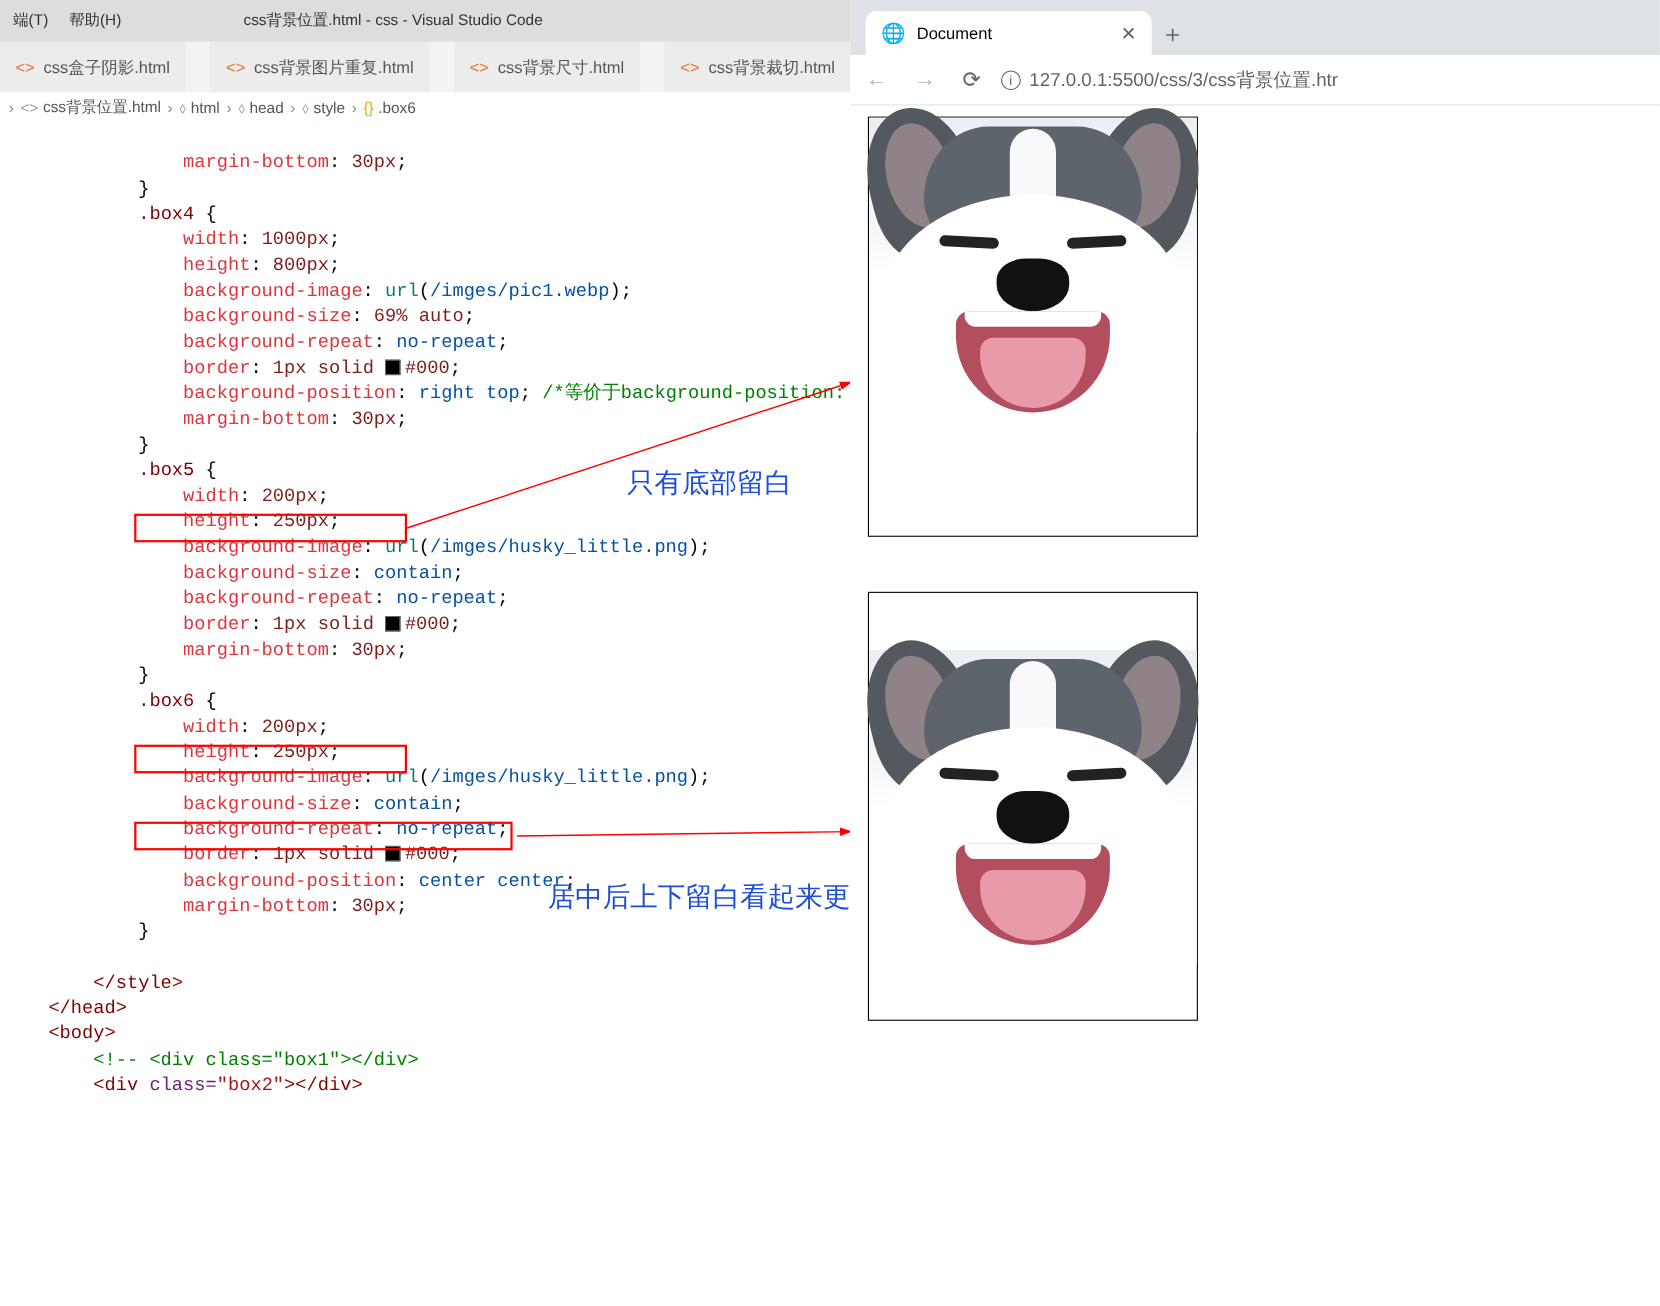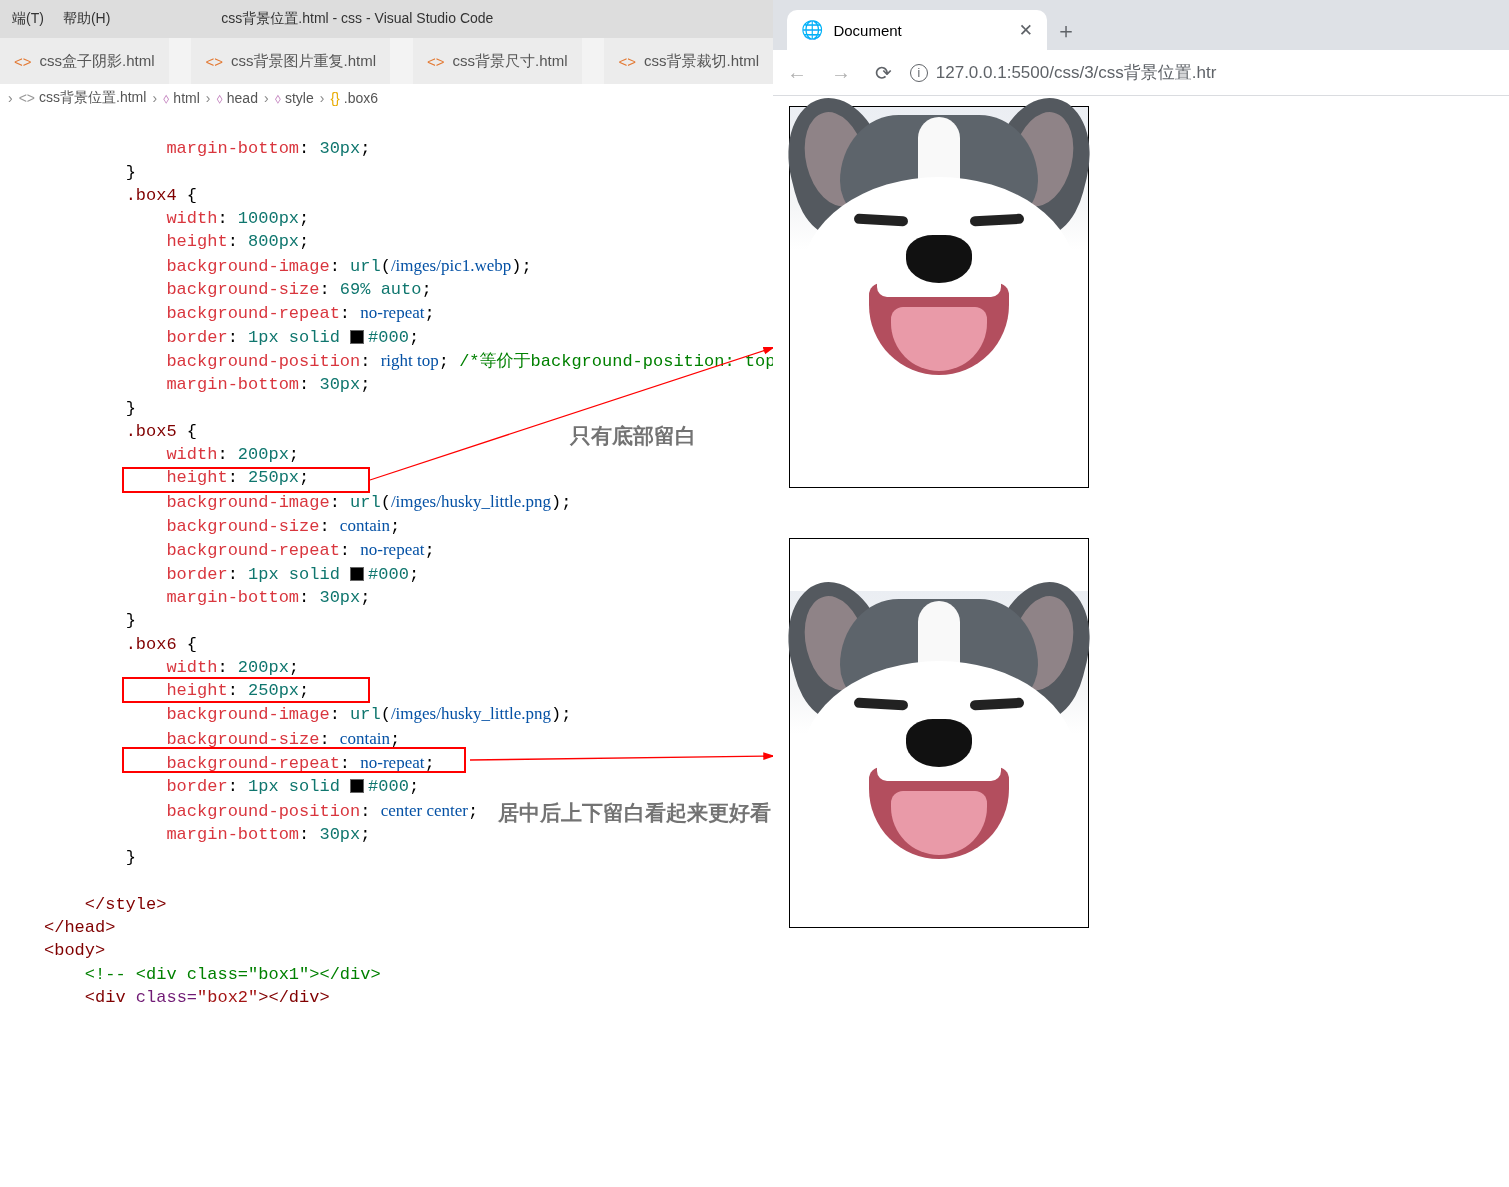--- a/index.html
+++ b/index.html
@@ -15,31 +15,31 @@
 .tabs-row .spacer { flex:1; background:#f3f3f3; height:100%; }
 .breadcrumb { height:28px; display:flex; align-items:center; padding-left:6px; color:#555; font-size:14px; gap:4px; background:#fff; }
 .bc-sep { color:#888; padding:0 2px; }
 .bc-icon { color:#999; }
 .bc-cube { color:#c586c0; }
 .bc-brace { color:#e8ab00; }
 .editor { position:relative; padding-left:44px; padding-top:2px; font-family:Consolas,"Courier New",monospace; font-size:17px; line-height:23.3px; color:#000; white-space:pre; overflow:hidden; }
 .tok-sel { color:#800000; }
 .tok-prop { color:#d9363e; }
 .tok-punc { color:#000; }
-.tok-num { color:#0f766e; }
+.tok-num { color:#7f1d1d; }
 .tok-str { color:#a31515; }
-.tok-kw { color:#0451a5;font-family:Liberation Serif, serif; }
+.tok-kw { color:#0451a5; }
 .tok-fn { color:#0f766e; }
 .tok-comment { color:#008000; }
 .tok-tag { color:#800000; }
 .tok-attr { color:#701a75; }
 .color-swatch { display:inline-block; width:14px; height:14px; background:#000; border:1px solid #666; vertical-align:-2px; margin-right:4px; }
 .red-box { position:absolute; border:2px solid red; pointer-events:none; }
 .arrow-svg { position:absolute; overflow:visible; pointer-events:none; }
-.anno { position:absolute; color:#737373; font-size:21px; font-weight:bold; font-family:"Microsoft YaHei",sans-serif; }
+.anno { position:absolute; color:#1d4ed8; font-size:25px; font-weight:normal; font-family:"Microsoft YaHei",sans-serif; }
 .browser { position:absolute; left:773px; top:0; width:736px; height:1187px; background:#fff; display:flex; flex-direction:column; }
 .br-tabbar { height:50px; background:#dee1e6; display:flex; align-items:flex-end; padding-left:14px; }
 .br-tab { height:40px; background:#fff; border-radius:10px 10px 0 0; display:flex; align-items:center; padding:0 14px; gap:10px; min-width:260px; font-size:15px; }
 .br-tab .globe { color:#5f6368; font-size:18px; }
 .br-tab .close { color:#5f6368; margin-left:auto; font-size:17px; }
 .br-newtab { width:38px; height:38px; display:flex; align-items:center; justify-content:center; color:#5f6368; font-size:22px; }
 .br-toolbar { height:46px; background:#fff; border-bottom:1px solid #dadce0; display:flex; align-items:center; padding:0 8px; gap:12px; }
 .nav-icon { color:#5f6368; padding:6px; font-size:20px; cursor:pointer; }
 .nav-icon.disabled { color:#b0b0b0; }
 .url-info { display:flex; align-items:center; gap:8px; color:#5f6368; font-size:17px; }

